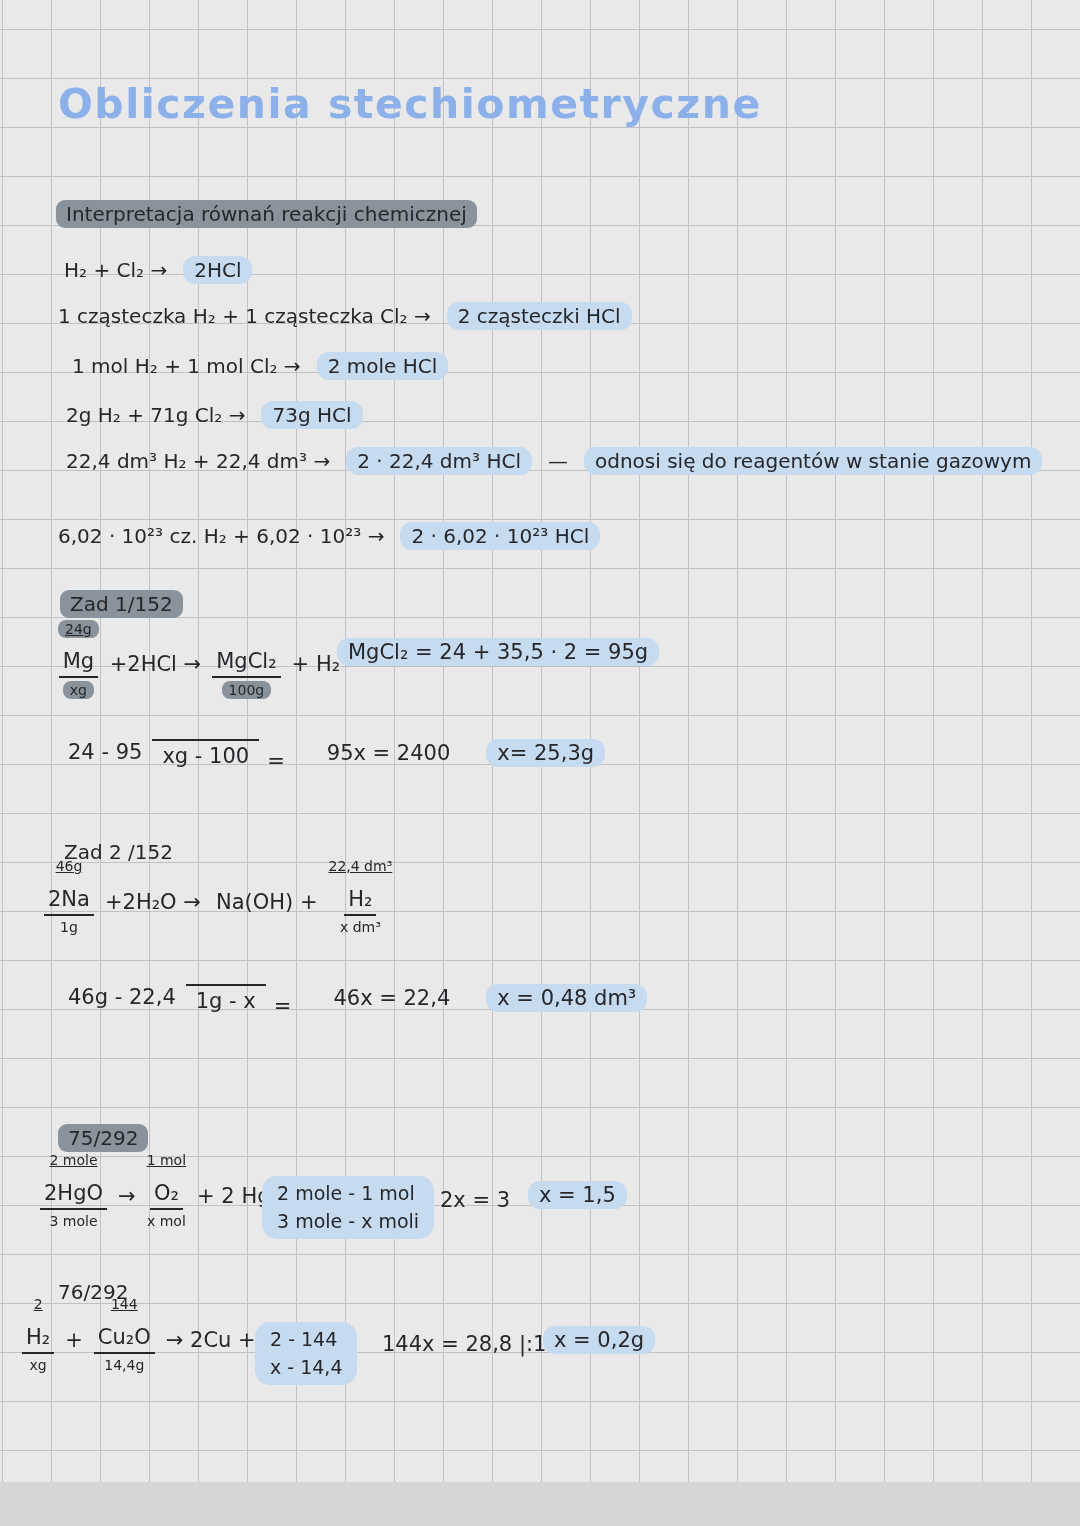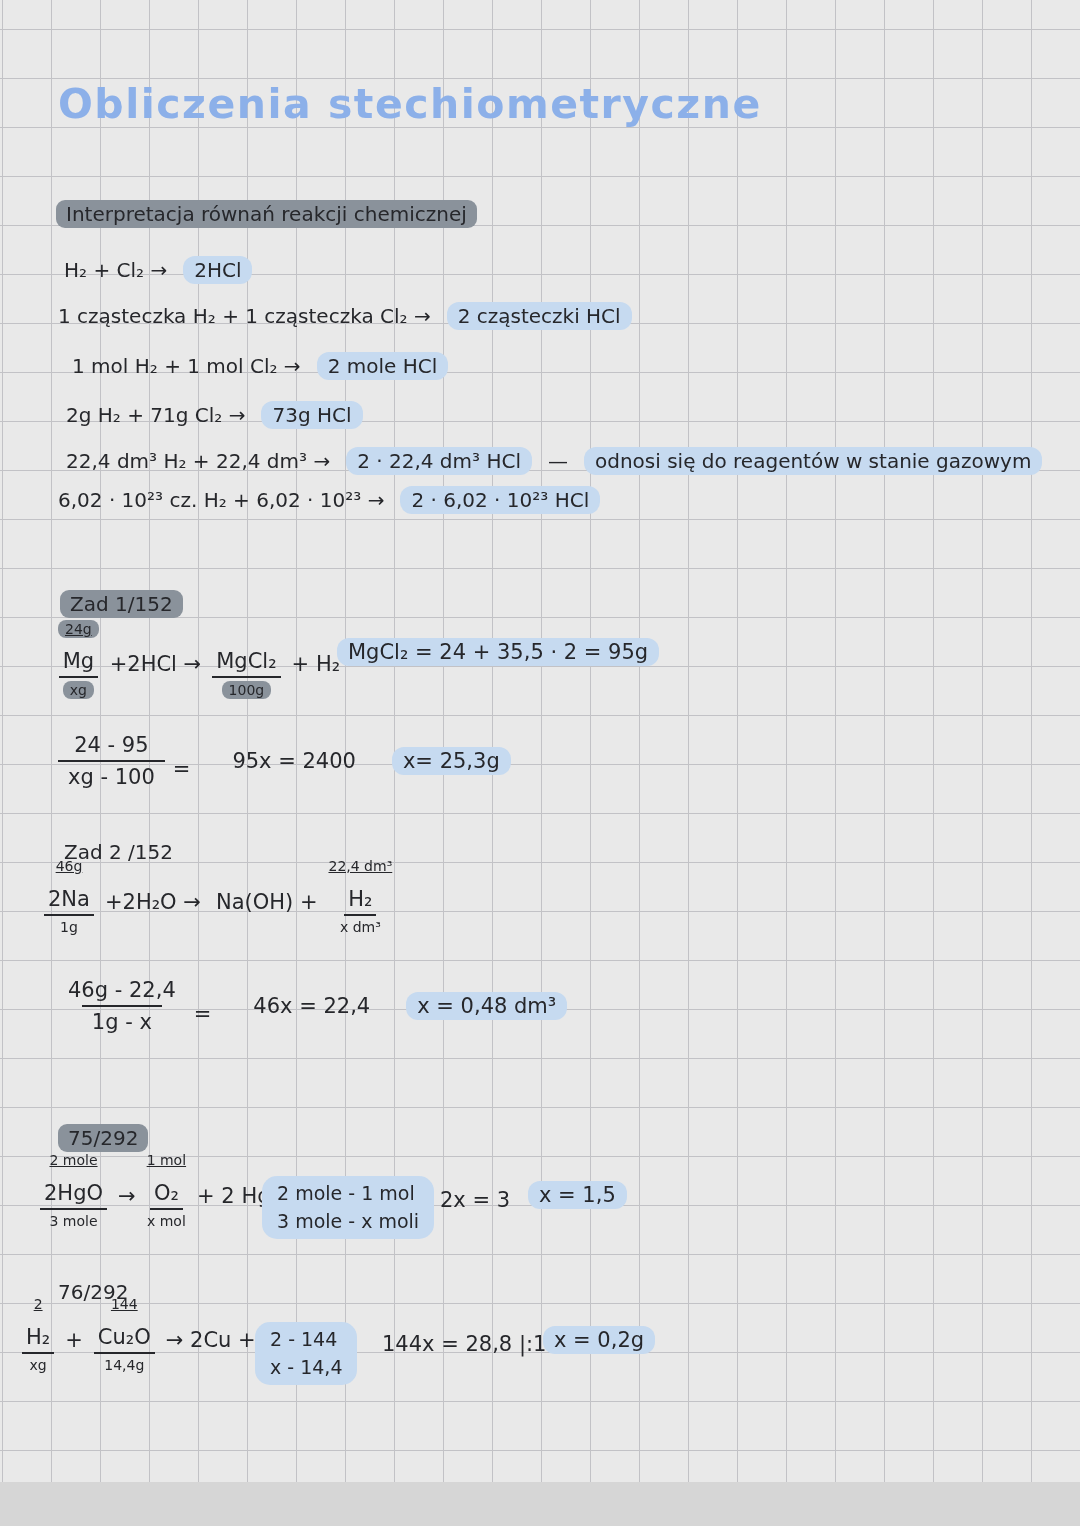--- a/index.html
+++ b/index.html
@@ -21,21 +21,21 @@
   .hlb{background:var(--highlight-blue,#c6daf0);border-radius:12px;padding:2px 11px;}
   .hdr{position:absolute;font-size:20px;white-space:nowrap;}
   .line{position:absolute;display:flex;align-items:center;gap:16px;font-size:20px;white-space:nowrap;}
   .eqrow{position:absolute;display:flex;align-items:center;font-size:21px;white-space:nowrap;}
   .cell{display:flex;flex-direction:column;align-items:center;margin-right:7px;}
   .ann{height:27px;display:flex;font-size:14px;}
   .ann.top{align-items:flex-start;padding-bottom:2px;text-decoration:underline;}
   .ann.bot{align-items:flex-start;padding-top:3px;}
   .mid{padding:0 4px;line-height:1.15;}
   .lined .mid{border-bottom:2.5px solid var(--ink,#26272b);padding-bottom:3px;}
-  .pfrac{display:inline-flex;flex-direction:column;align-items:center;}
+  .pfrac{display:inline-flex;flex-direction:row;align-items:center;}
   .pnum{padding:0 10px 3px;}
   .pden{border-top:2.5px solid var(--ink,#26272b);padding:3px 10px 0;}
   .peq{margin:16px 0 0 8px;}
   .gap40{margin-left:42px;}
   .gap34{margin-left:36px;}
   .propblock{position:absolute;font-size:19px;line-height:1.45;padding:4px 15px;
     border-radius:15px;background:var(--highlight-blue,#c6daf0);white-space:nowrap;}
   .stext{position:absolute;font-size:21px;white-space:nowrap;}
 </style>
 </head>
@@ -69,21 +69,21 @@
     <span class="hlb">73g HCl</span>
   </div>
 
   <div class="line" style="left:66px;top:447px">
     <span>22,4 dm³ H₂  +  22,4 dm³ →</span>
     <span class="hlb">2 · 22,4 dm³ HCl</span>
     <span>—</span>
     <span class="hlb">odnosi się do reagentów w stanie gazowym</span>
   </div>
 
-  <div class="line" style="left:58px;top:486px">
+  <div class="line" style="left:58px;top:522px">
     <span>6,02 · 10²³ cz. H₂  +  6,02 · 10²³ →</span>
     <span class="hlb">2 · 6,02 · 10²³ HCl</span>
   </div>
 
   <div class="hdr" style="left:60px;top:592px">
     <span class="hlg">Zad 1/152</span>
   </div>
 
   <div class="eqrow" style="left:58px;top:620px">
     <div class="cell lined">

